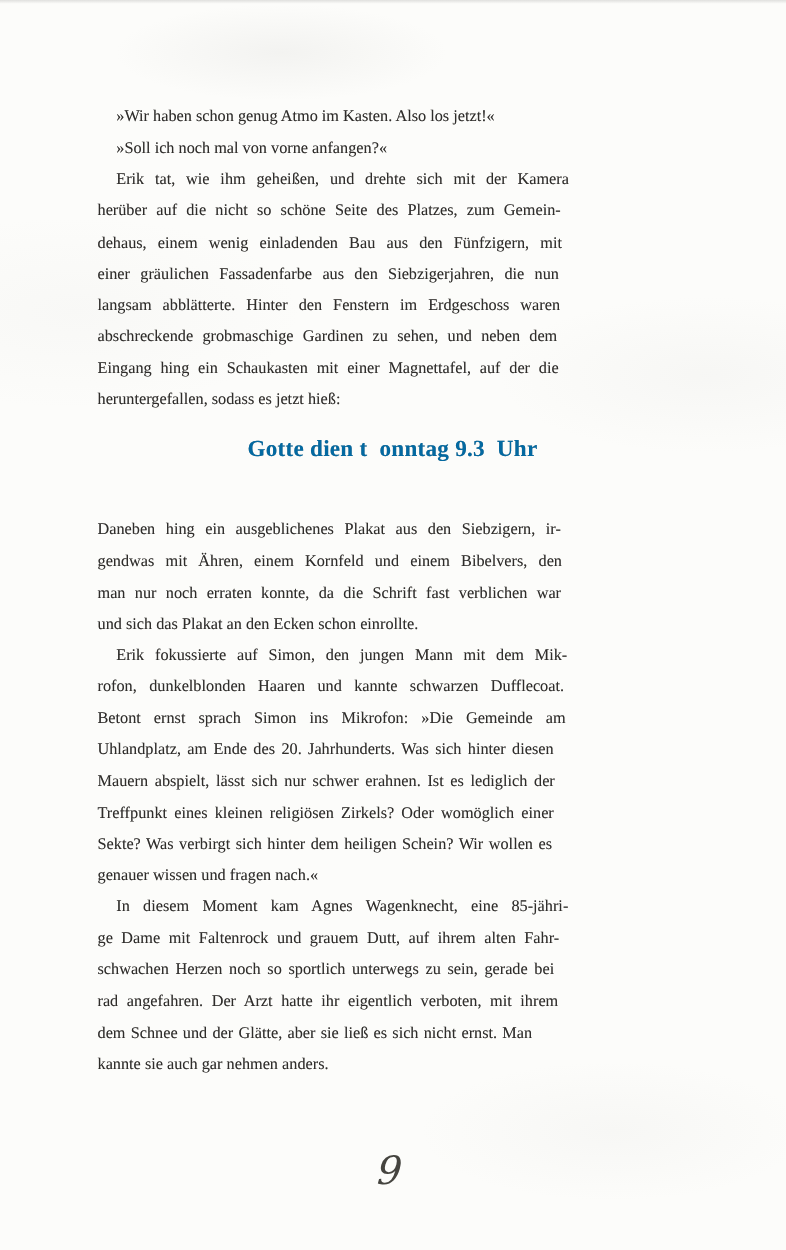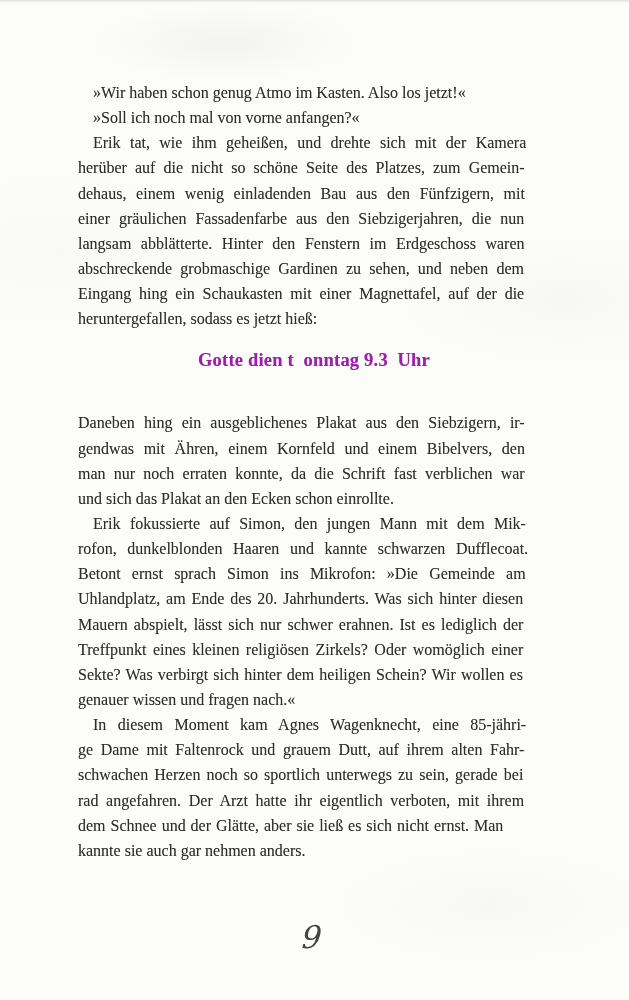--- a/index.html
+++ b/index.html
@@ -33,38 +33,38 @@
   .text-block {
     position: absolute;
     left: 78px;
     top: 80px;
     width: 472px;
   }
   .para { margin: 0; padding: 0; }
   .line {
     height: 25.15px;
     line-height: 25.15px;
-    font-size: 16px;
+    font-size: 13px;
     white-space: nowrap;
     overflow: visible;
     text-shadow: 0 0 0.5px rgba(47,45,43,0.35);
   }
   .line > span { display: inline-block; vertical-align: top; transform-origin: left center; }
   .line.indent > span { margin-left: 15px; }
   .heading {
     height: 25px;
     line-height: 25px;
     margin-top: 17px;
     margin-bottom: 37px;
     text-align: center;
     font-weight: 700;
     font-size: 18.5px;
     letter-spacing: 0.2px;
     white-space: pre;
-    color: #a21caf;
+    color: #0369a1;
     text-shadow: 0 0 0.5px rgba(38,36,34,0.4);
   }
   .folio {
     position: absolute;
     left: 0;
     right: 6px;
     top: 913px;
     height: 48px;
     text-align: center;
     font-family: "DejaVu Serif", serif;

